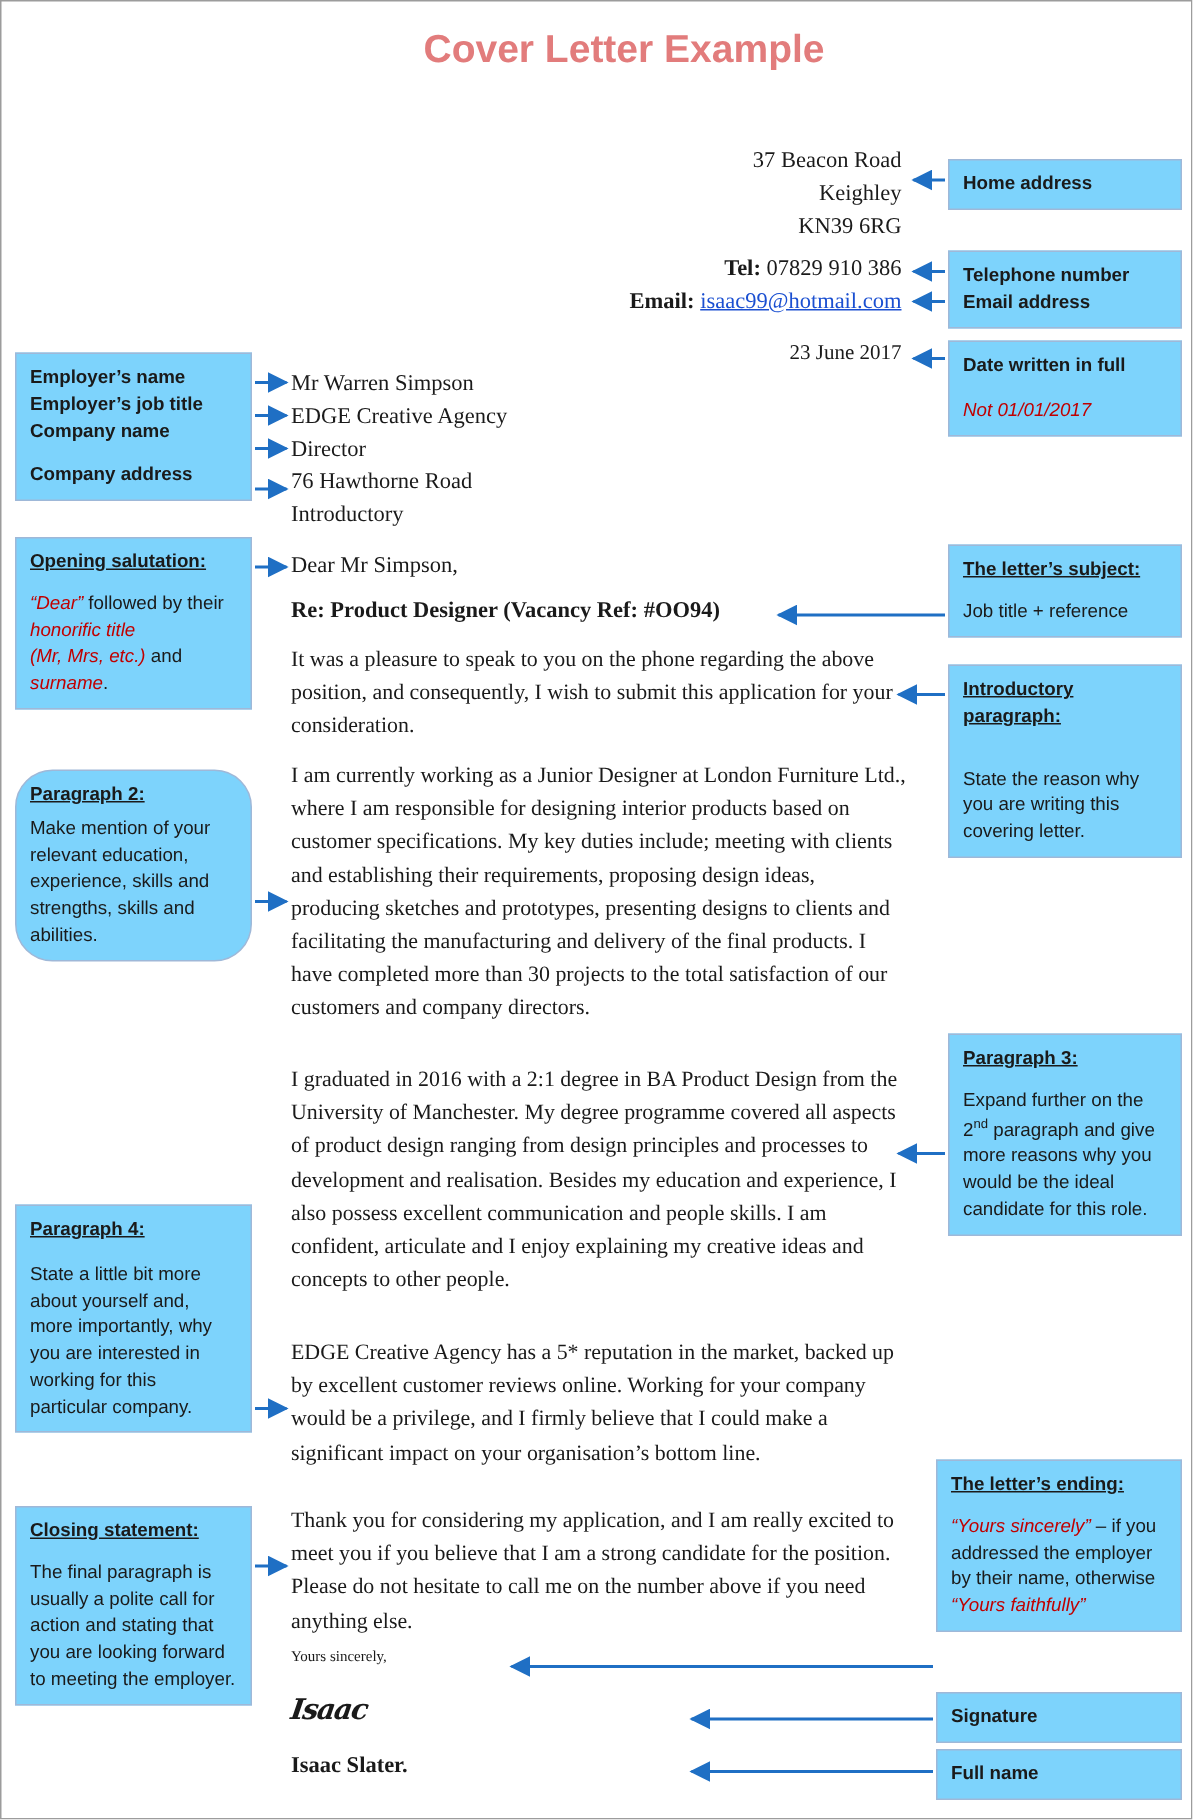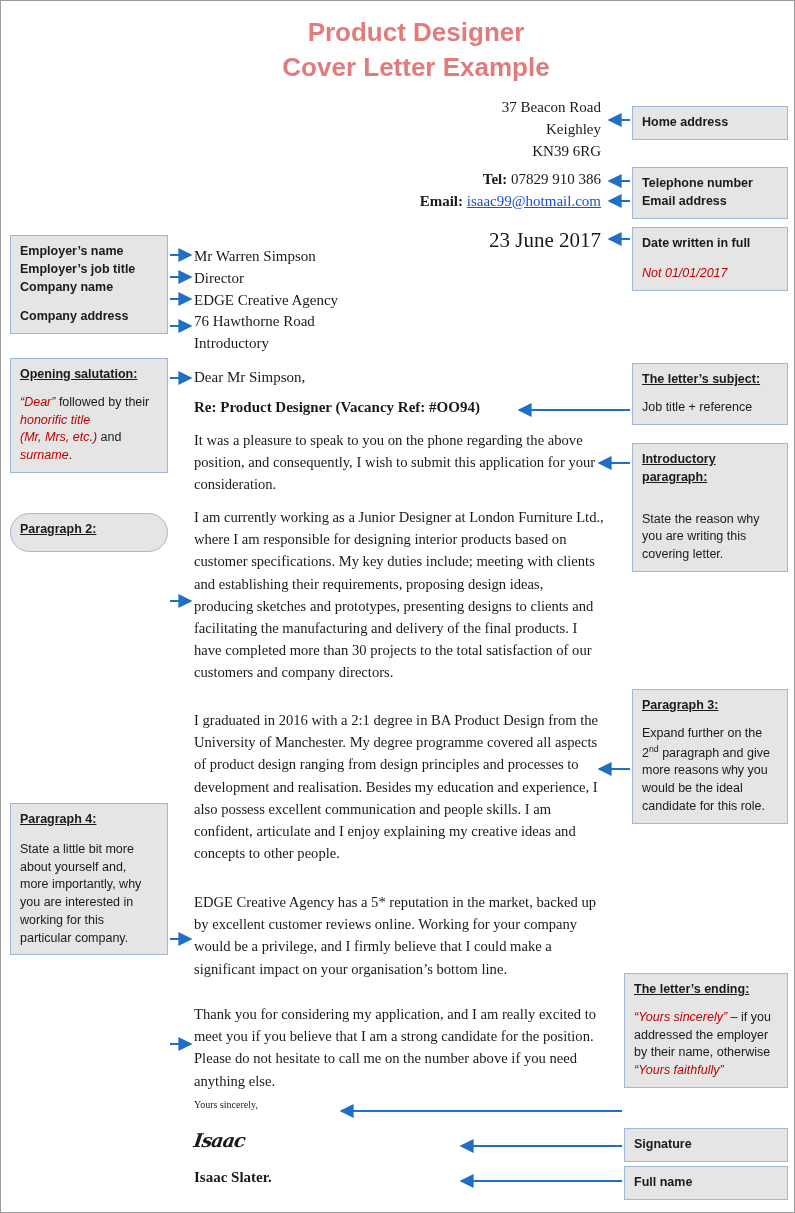--- a/index.html
+++ b/index.html
@@ -52,21 +52,21 @@
     text-align: right;
     font-size: 15px;
     line-height: 1.45;
   }
   .contact-right b { font-weight: bold; }
   .contact-right a { color: #1a4fd1; text-decoration: underline; }
   .date-right {
     left: 330px; top: 227px;
     width: 270px;
     text-align: right;
-    font-size: 21px;
+    font-size: 14px;
   }
   .employer-block {
     left: 193px; top: 245px;
     width: 260px;
     font-size: 15px;
     line-height: 1.45;
   }
   .salutation {
     left: 193px; top: 368px;
     font-size: 15px;
@@ -96,21 +96,21 @@
     font-size: 19px;
     letter-spacing: -1px;
     transform: skewX(-8deg);
   }
   .fullname { left: 193px; top: 1168px; font-size: 15px; font-weight: bold; }
   sup { font-size: 0.7em; vertical-align: super; }
 
   
   .note {
     position: absolute;
-    background: #e5e5e5;
+    background: #7dd3fc;
     border: 1px solid #9fb8d8;
     font-family: "Liberation Sans", sans-serif;
     font-size: 12.5px;
     color: #1a1a1a;
     line-height: 1.42;
     padding: 7px 9px;
   }
   .note .hd { font-weight: bold; text-decoration: underline; display: block; margin-bottom: 5px; }
   .note .hd-plain { font-weight: bold; display: block; }
   .note .red { color: #c00000; font-style: italic; }
@@ -124,21 +124,20 @@
     width: 795px; height: 1213px;
     pointer-events: none;
   }
 </style>
 </head>
 <body>
 
 <div class="page">
 
   <div class="title">
-    <div>Product Designer</div>
     <div>Cover Letter Example</div>
   </div>
 
   <div class="letter addr-right">
     <div>37 Beacon Road</div>
     <div>Keighley</div>
     <div>KN39 6RG</div>
   </div>
 
   <div class="letter contact-right">
@@ -149,22 +148,22 @@
     <div>
       <b>Email:</b>
       <a href="#">isaac99@hotmail.com</a>
     </div>
   </div>
 
   <div class="letter date-right">23 June 2017</div>
 
   <div class="letter employer-block">
     <div>Mr Warren Simpson</div>
+    <div>EDGE Creative Agency</div>
     <div>Director</div>
-    <div>EDGE Creative Agency</div>
     <div>76 Hawthorne Road</div>
     <div>Introductory</div>
   </div>
 
   <div class="letter salutation">Dear Mr Simpson,</div>
   <div class="letter subject">Re: Product Designer (Vacancy Ref: #OO94)</div>
 
   <div class="letter para p1">It was a pleasure to speak to you on the phone regarding the above position, and consequently, I wish to submit this application for your consideration.</div>
   <div class="letter para p2">I am currently working as a Junior Designer at London Furniture Ltd., where I am responsible for designing interior products based on customer specifications. My key duties include; meeting with clients and establishing their requirements, proposing design ideas, producing sketches and prototypes, presenting designs to clients and facilitating the manufacturing and delivery of the final products. I have completed more than 30 projects to the total satisfaction of our customers and company directors.</div>
   <div class="letter para p3">I graduated in 2016 with a 2:1 degree in BA Product Design from the University of Manchester. My degree programme covered all aspects of product design ranging from design principles and processes to development and realisation. Besides my education and experience, I also possess excellent communication and people skills. I am confident, articulate and I enjoy explaining my creative ideas and concepts to other people.</div>
@@ -209,34 +208,39 @@
     <div style="margin-top:10px;">Job title + reference</div>
   </div>
 
   <div class="note" style="left:631px; top:442px; width:156px;">
     <span class="hd">Introductory paragraph:</span>
     <div style="margin-top:24px;">State the reason why you are writing this covering letter.</div>
   </div>
 
   <div class="note" style="left:9px; top:512px; width:158px;border-radius:25px;">
     <span class="hd">Paragraph 2:</span>
+    <p>Make mention of your relevant education, experience, skills and strengths, skills and abilities.</p>
   </div>
 
   <div class="note" style="left:631px; top:688px; width:156px;">
     <span class="hd">Paragraph 3:</span>
     <div style="margin-top:10px;">
       <span>Expand further on the 2</span><sup>nd</sup><span> paragraph and give more reasons why you would be the ideal candidate for this role.</span>
     </div>
   </div>
 
   <div class="note" style="left:9px; top:802px; width:158px;">
     <span class="hd">Paragraph 4:</span>
     <div style="margin-top:12px;">State a little bit more about yourself and, more importantly, why you are interested in working for this particular company.</div>
   </div>
 
+  <div class="note" style="left:9px; top:1003px; width:158px;">
+    <span class="hd">Closing statement:</span>
+    <div style="margin-top:10px;">The final paragraph is usually a polite call for action and stating that you are looking forward to meeting the employer.</div>
+  </div>
 
   <div class="note" style="left:623px; top:972px; width:164px;">
     <span class="hd">The letter’s ending:</span>
     <div style="margin-top:10px;">
       <span class="red">“Yours sincerely”</span><span> – if you addressed the employer by their name, otherwise</span>
       <div class="red">“Yours faithfully”</div>
     </div>
   </div>
 
   <div class="note" style="left:623px; top:1127px; width:164px;">

